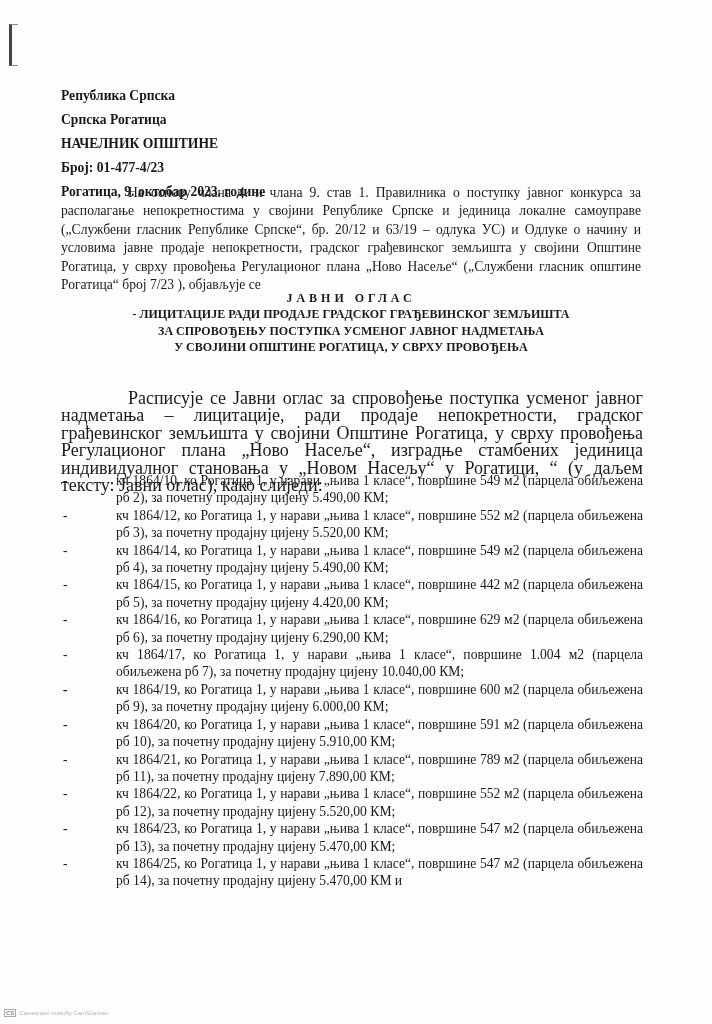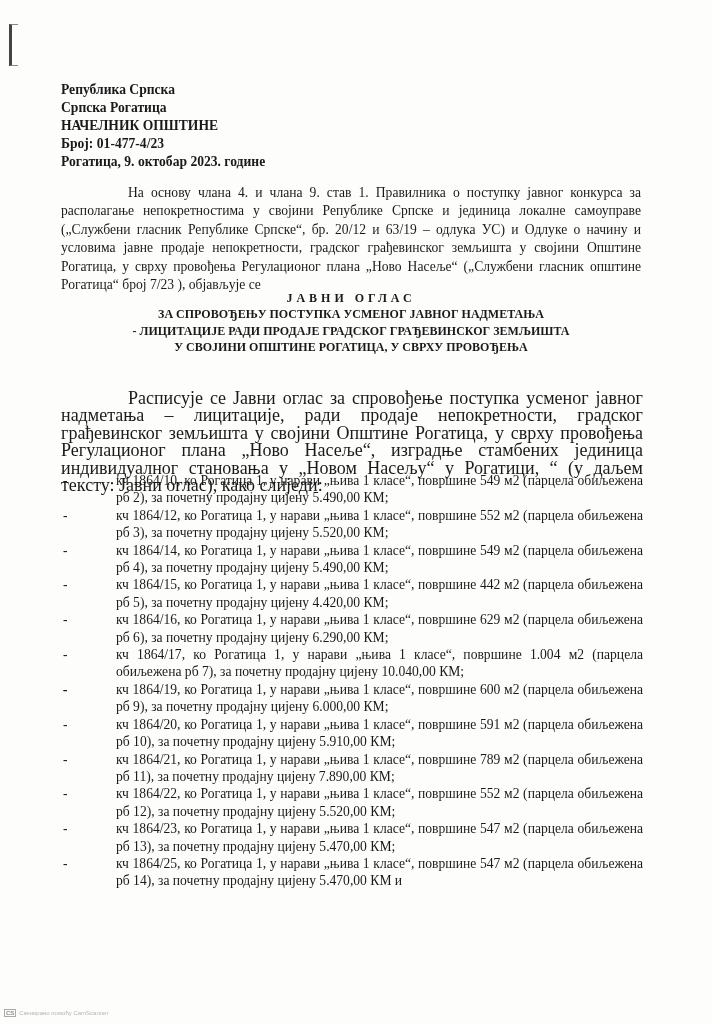--- a/index.html
+++ b/index.html
@@ -11,21 +11,21 @@
     position: relative;
   }
   .bracket {
     position: absolute; left: 9px; top: 24px; width: 6px; height: 40px;
     border-left: 3px solid #444; border-top: 1px solid #888; border-bottom: 1px solid #888;
   }
   .header {
     position: absolute; left: 61px; top: 81px;
     font-weight: bold; font-size: 13.6px; line-height: 18px;
   }
-  .header div { white-space: nowrap; }
+  .header div { white-space: nowrap; margin-top: 6px; }
   .intro {
     position: absolute; left: 61px; top: 184px; width: 580px;
     font-size: 13.6px; line-height: 18.4px; text-align: justify;
   }
   .intro p { margin: 0; text-indent: 67px; }
   .title {
     position: absolute; left: 61px; top: 290px; width: 580px;
     text-align: center; font-weight: bold; font-size: 12px; line-height: 16.3px; font-family: Liberation Serif, serif;
   }
   .title .spaced { letter-spacing: 4px; }
@@ -67,22 +67,22 @@
   <div>Број: 01-477-4/23</div>
   <div>Рогатица, 9. oктобар 2023. године</div>
 </div>
 
 <div class="intro">
   <p>На основу члана 4. и члана 9. став 1. Правилника о поступку јавног конкурса за располагање непокретностима у својини Републике Српске и јединица локалне самоуправе („Службени гласник Републике Српске“, бр. 20/12 и 63/19 – одлука УС) и Одлуке о начину и условима јавне продаје непокретности, градског грађевинског земљишта у својини Општине Рогатица, у сврху провођења Регулационог плана „Ново Насеље“ („Службени гласник општине Рогатица“ број 7/23 ), објављује се</p>
 </div>
 
 <div class="title">
   <div class="spaced">ЈАВНИ ОГЛАС</div>
+  <div>- ЛИЦИТАЦИЈЕ РАДИ ПРОДАЈЕ ГРАДСКОГ ГРАЂЕВИНСКОГ ЗЕМЉИШТА</div>
   <div>ЗА СПРОВОЂЕЊУ ПОСТУПКА УСМЕНОГ ЈАВНОГ НАДМЕТАЊА</div>
-  <div>- ЛИЦИТАЦИЈЕ РАДИ ПРОДАЈЕ ГРАДСКОГ ГРАЂЕВИНСКОГ ЗЕМЉИШТА</div>
   <div>У СВОЈИНИ ОПШТИНЕ РОГАТИЦА, У СВРХУ ПРОВОЂЕЊА</div>
 </div>
 
 <div class="body-text">
   <p>Расписује се Јавни оглас за спровођење поступка усменог јавног надметања – лицитације, ради продаје непокретности, градског грађевинског земљишта у својини Општине Рогатица, у сврху провођења Регулационог плана „Ново Насеље“, изградње стамбених јединица индивидуалног становања у „Новом Насељу“ у Рогатици, “ (у даљем тексту: Јавни оглас), како слиједи:</p>
 </div>
 
 <ul class="items">
   <li><span class="dash"><span>-</span></span></li>
   <li><span class="dash"><span>-</span></span><span>кч 1864/10, ко Рогатица 1, у нарави „њива 1 класе“, површине 549 м2 (парцела обиљежена рб 2), за почетну продајну цијену 5.490,00 КМ;</span></li>

